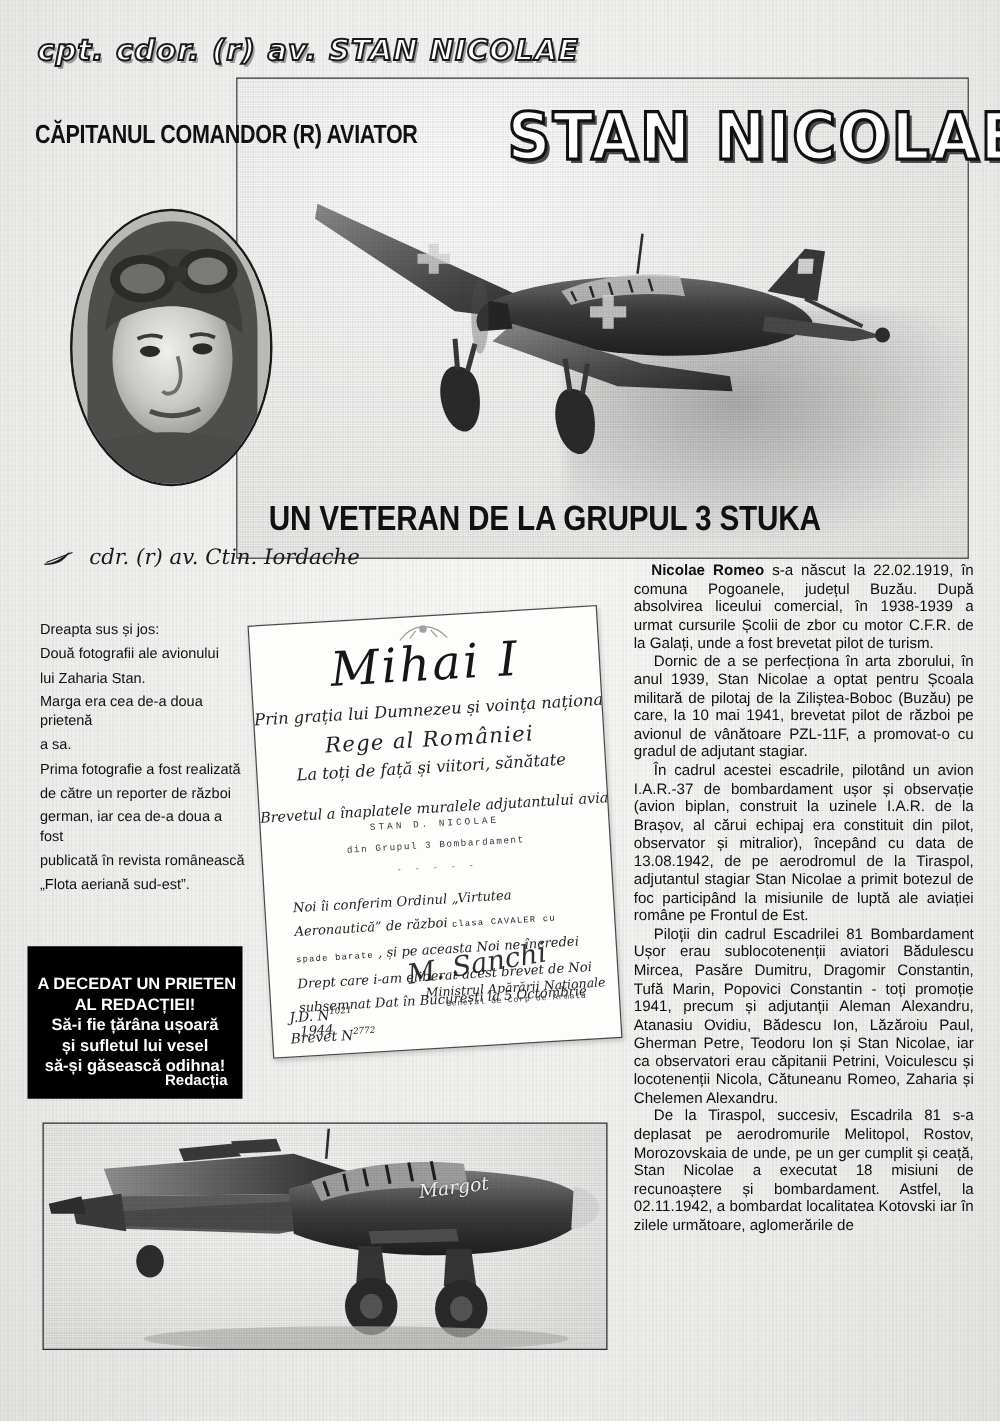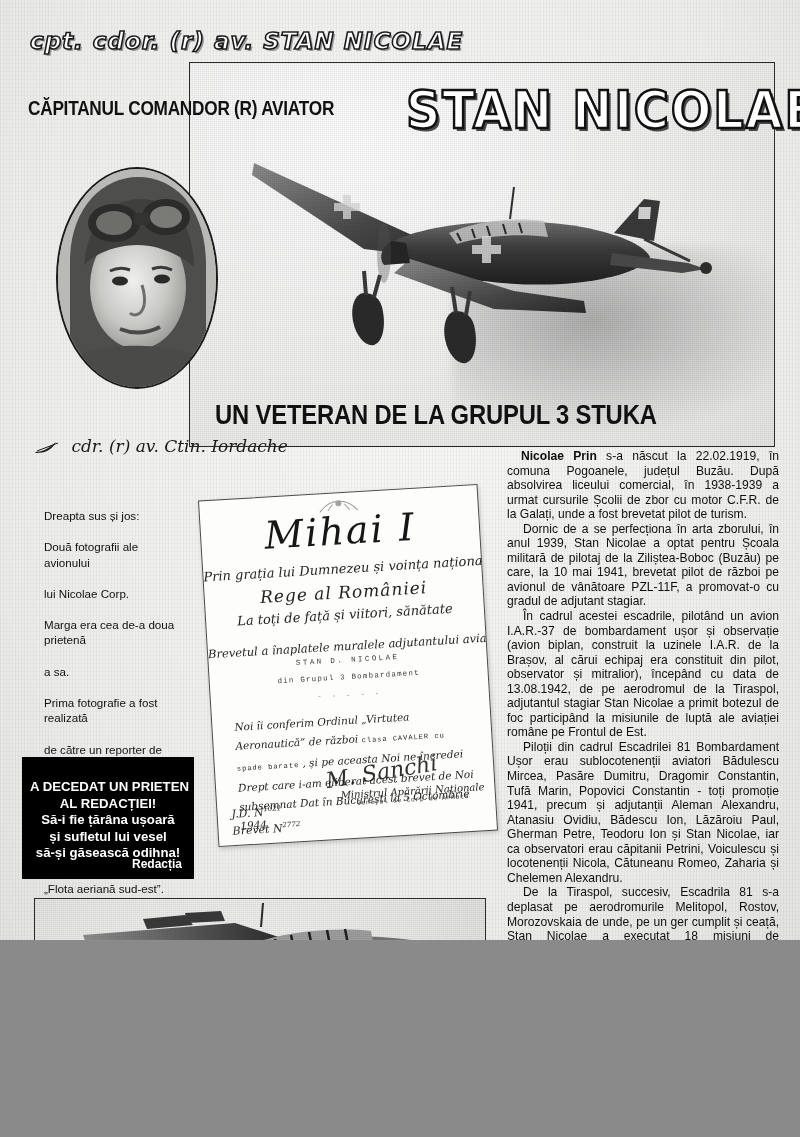--- a/index.html
+++ b/index.html
@@ -4,21 +4,21 @@
 <title>Modelism International 3/2004 - page 18</title>
 <style>
   html, body {
     margin: 0;
     padding: 0;
     background: #8a8a8a;
   }
   .page {
     position: relative;
     width: 800px;
-    height: 940px;
+    height: 1137px;
     margin: 0 auto;
     overflow: hidden;
     background: #f2f2f0;
     font-family: "Liberation Sans", sans-serif;
     color: #111;
     
     background-image:
       repeating-linear-gradient(90deg, rgba(0,0,0,0.035) 0px, rgba(0,0,0,0.035) 1px, rgba(0,0,0,0) 1px, rgba(0,0,0,0) 3px),
       repeating-linear-gradient(0deg, rgba(0,0,0,0.018) 0px, rgba(0,0,0,0.018) 1px, rgba(0,0,0,0) 1px, rgba(0,0,0,0) 4px),
       radial-gradient(ellipse at 50% 40%, #f7f7f5 0%, #ececeb 70%, #e2e2e0 100%);
@@ -169,21 +169,21 @@
   .caption {
     position: absolute;
     left: 28px;
     top: 492px;
     width: 172px;
     font-family: "Liberation Sans Narrow", "Liberation Sans", sans-serif;
     font-size: 11.6px;
     line-height: 15.3px;
     color: #111;
   }
-  .caption p { margin: 16px; }
+  .caption p { margin: 4px; }
 
   
   .certificate-wrap {
     position: absolute;
     left: 200px;
     top: 478px;
     width: 300px;
     height: 380px;
   }
   .certificate {
@@ -533,21 +533,21 @@
         <path d="M1 11 C8 11 14 8 22 1 C18 9 11 12 2 12 Z" fill="#1a1a1a"></path>
         <path d="M3 10 L24 2" stroke="#1a1a1a" stroke-width="1"></path>
       </svg>
     </span>
     <span>cdr. (r) av. Ctin. Iordache</span>
   </div>
 
   <div class="caption">
     <p>Dreapta sus și jos:</p>
     <p>Două fotografii ale avionului</p>
-    <p>lui Nicolae Corp.</p>
+    <p>lui Zaharia Stan.</p>
     <p>Marga era cea de-a doua prietenă</p>
     <p>a sa.</p>
     <p>Prima fotografie a fost realizată</p>
     <p>de către un reporter de război</p>
     <p>german, iar cea de-a doua a fost</p>
     <p>publicată în revista românească</p>
     <p>„Flota aeriană sud-est”.</p>
   </div>
 
   <div class="certificate-wrap">
@@ -639,21 +639,21 @@
       <ellipse cx="85" cy="110" rx="11" ry="13" fill="#2d2d2d"></ellipse>
 
       <path d="M260 86 L330 84 L332 94 L262 96 Z" fill="#4f4f4f"></path>
 
       <ellipse cx="250" cy="172" rx="170" ry="10" fill="#b5b5b3" opacity="0.7"></ellipse>
     </svg>
     <div class="nose-art">Margot</div>
   </div>
 
   <div class="body-col">
-    <p class="first"><b>Nicolae Prin</b><span> s-a născut la 22.02.1919, în comuna Pogoanele, județul Buzău. După absolvirea liceului comercial, în 1938-1939 a urmat cursurile Școlii de zbor cu motor C.F.R. de la Galați, unde a fost brevetat pilot de turism.</span></p>
+    <p class="first"><b>Nicolae Romeo</b><span> s-a născut la 22.02.1919, în comuna Pogoanele, județul Buzău. După absolvirea liceului comercial, în 1938-1939 a urmat cursurile Școlii de zbor cu motor C.F.R. de la Galați, unde a fost brevetat pilot de turism.</span></p>
     <p>Dornic de a se perfecționa în arta zborului, în anul 1939, Stan Nicolae a optat pentru Școala militară de pilotaj de la Ziliștea-Boboc (Buzău) pe care, la 10 mai 1941, brevetat pilot de război pe avionul de vânătoare PZL-11F, a promovat-o cu gradul de adjutant stagiar.</p>
     <p>În cadrul acestei escadrile, pilotând un avion I.A.R.-37 de bombardament ușor și observație (avion biplan, construit la uzinele I.A.R. de la Brașov, al cărui echipaj era constituit din pilot, observator și mitralior), începând cu data de 13.08.1942, de pe aerodromul de la Tiraspol, adjutantul stagiar Stan Nicolae a primit botezul de foc participând la misiunile de luptă ale aviației române pe Frontul de Est.</p>
     <p>Piloții din cadrul Escadrilei 81 Bombardament Ușor erau sublocotenenții aviatori Bădulescu Mircea, Pasăre Dumitru, Dragomir Constantin, Tufă Marin, Popovici Constantin - toți promoție 1941, precum și adjutanții Aleman Alexandru, Atanasiu Ovidiu, Bădescu Ion, Lăzăroiu Paul, Gherman Petre, Teodoru Ion și Stan Nicolae, iar ca observatori erau căpitanii Petrini, Voiculescu și locotenenții Nicola, Cătuneanu Romeo, Zaharia și Chelemen Alexandru.</p>
     <p>De la Tiraspol, succesiv, Escadrila 81 s-a deplasat pe aerodromurile Melitopol, Rostov, Morozovskaia de unde, pe un ger cumplit și ceață, Stan Nicolae a executat 18 misiuni de recunoaștere și bombardament. Astfel, la 02.11.1942, a bombardat localitatea Kotovski iar în zilele următoare, aglomerările de</p>
   </div>
 
 
 </div>
 
 </body></html>

